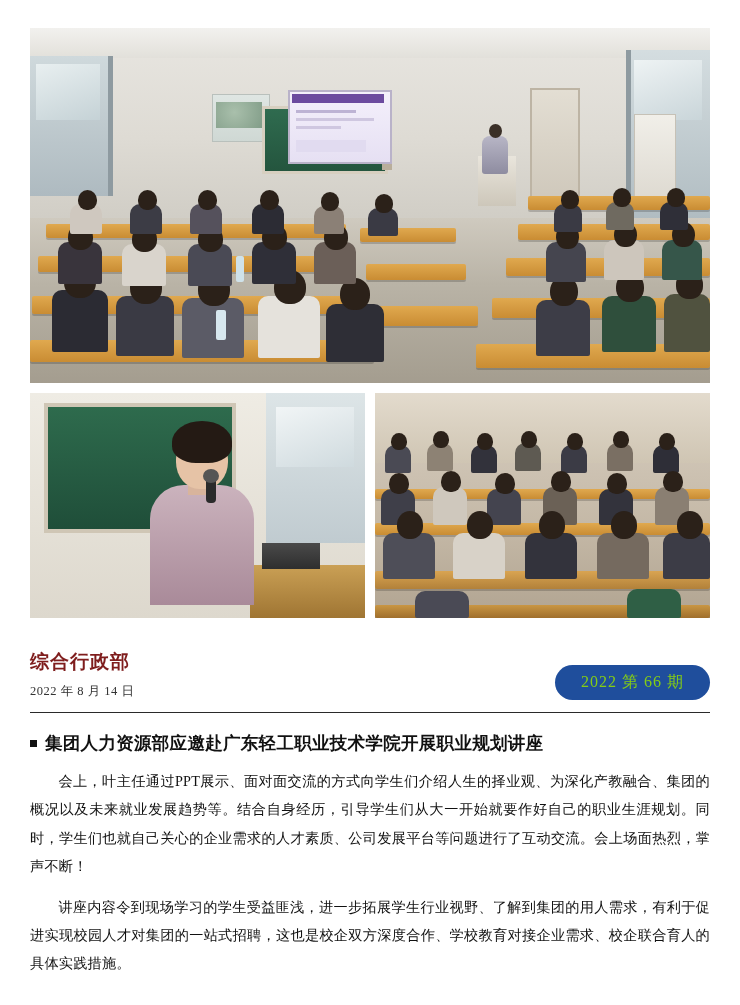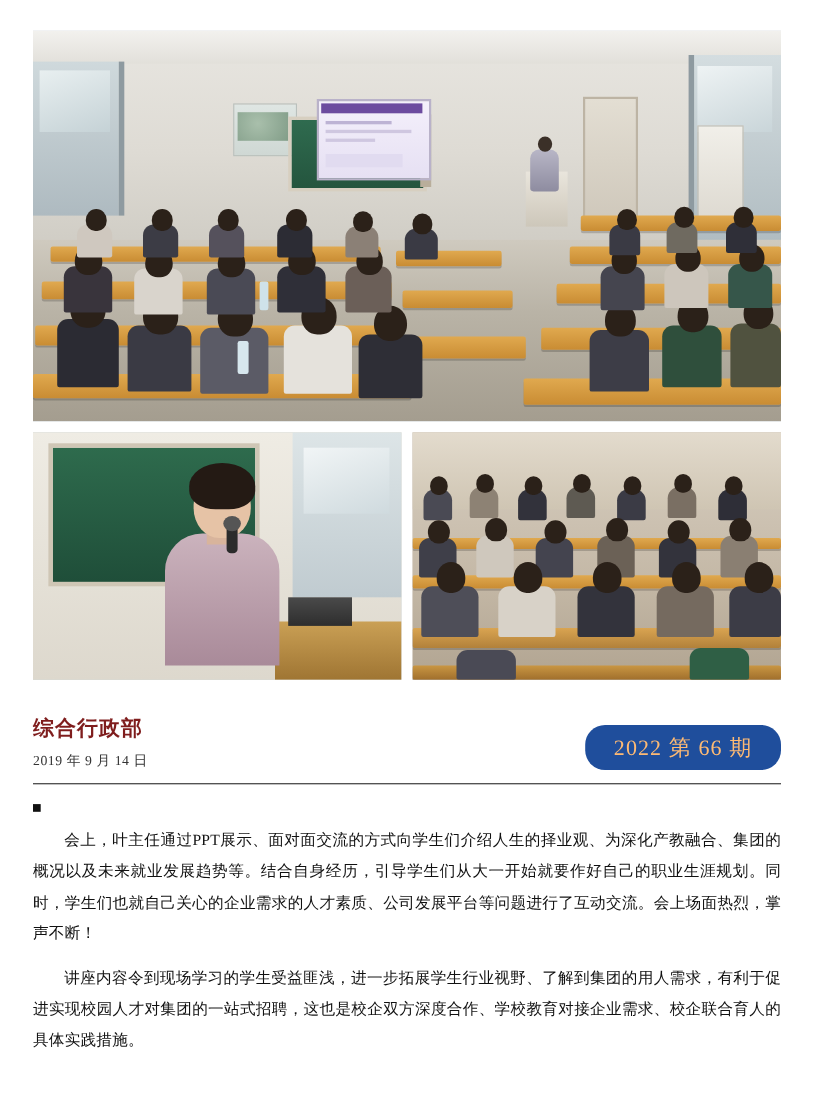--- a/index.html
+++ b/index.html
@@ -200,24 +200,24 @@
     color: #7f1d1d;
   }
   .date {
     font-size: 12.5px;
     color: #333;
     margin-top: 8px;
     letter-spacing: .5px;
   }
   .issue-badge {
     background: #1f4e9c;
-    color: #fdba74;
+    color: #84cc16;
     border-radius: 18px;
     padding: 7px 26px;
-    font-size: 20px;
+    font-size: 16px;
     letter-spacing: 1px;
     white-space: nowrap;
   }
   .rule {
     border: 0;
     border-top: 1px solid #2a2a2a;
     margin: 12px 0 0 0;
   }
   .headline {
     margin-top: 18px;
@@ -412,27 +412,28 @@
       <div class="head" style="left:302px; top:118px; width:26px; height:28px;"></div>
 
       <div class="body" style="left:252px; top:196px; width:54px; height:29px; background:#2f5f45;"></div>
       <div class="body" style="left:40px; top:198px; width:54px; height:27px; background:#4a4a55;"></div>
     </div>
   </div>
 
   <div class="meta-row">
     <div>
       <div class="dept">综合行政部</div>
-      <div class="date">2019 年 9 月 14 日</div>
+      <div class="date">2022 年 8 月 14 日</div>
     </div>
     <div class="issue-badge">2022  第 66 期</div>
   </div>
 
   <hr class="rule">
 
   <div class="headline">
     <span class="bullet-sq"></span>
+    <span>集团人力资源部应邀赴广东轻工职业技术学院开展职业规划讲座</span>
   </div>
 
   <p class="para">会上，叶主任通过PPT展示、面对面交流的方式向学生们介绍人生的择业观、为深化产教融合、集团的概况以及未来就业发展趋势等。结合自身经历，引导学生们从大一开始就要作好自己的职业生涯规划。同时，学生们也就自己关心的企业需求的人才素质、公司发展平台等问题进行了互动交流。会上场面热烈，掌声不断！</p>
   <p class="para">讲座内容令到现场学习的学生受益匪浅，进一步拓展学生行业视野、了解到集团的用人需求，有利于促进实现校园人才对集团的一站式招聘，这也是校企双方深度合作、学校教育对接企业需求、校企联合育人的具体实践措施。</p>
 
 </div>
 
 </body></html>

